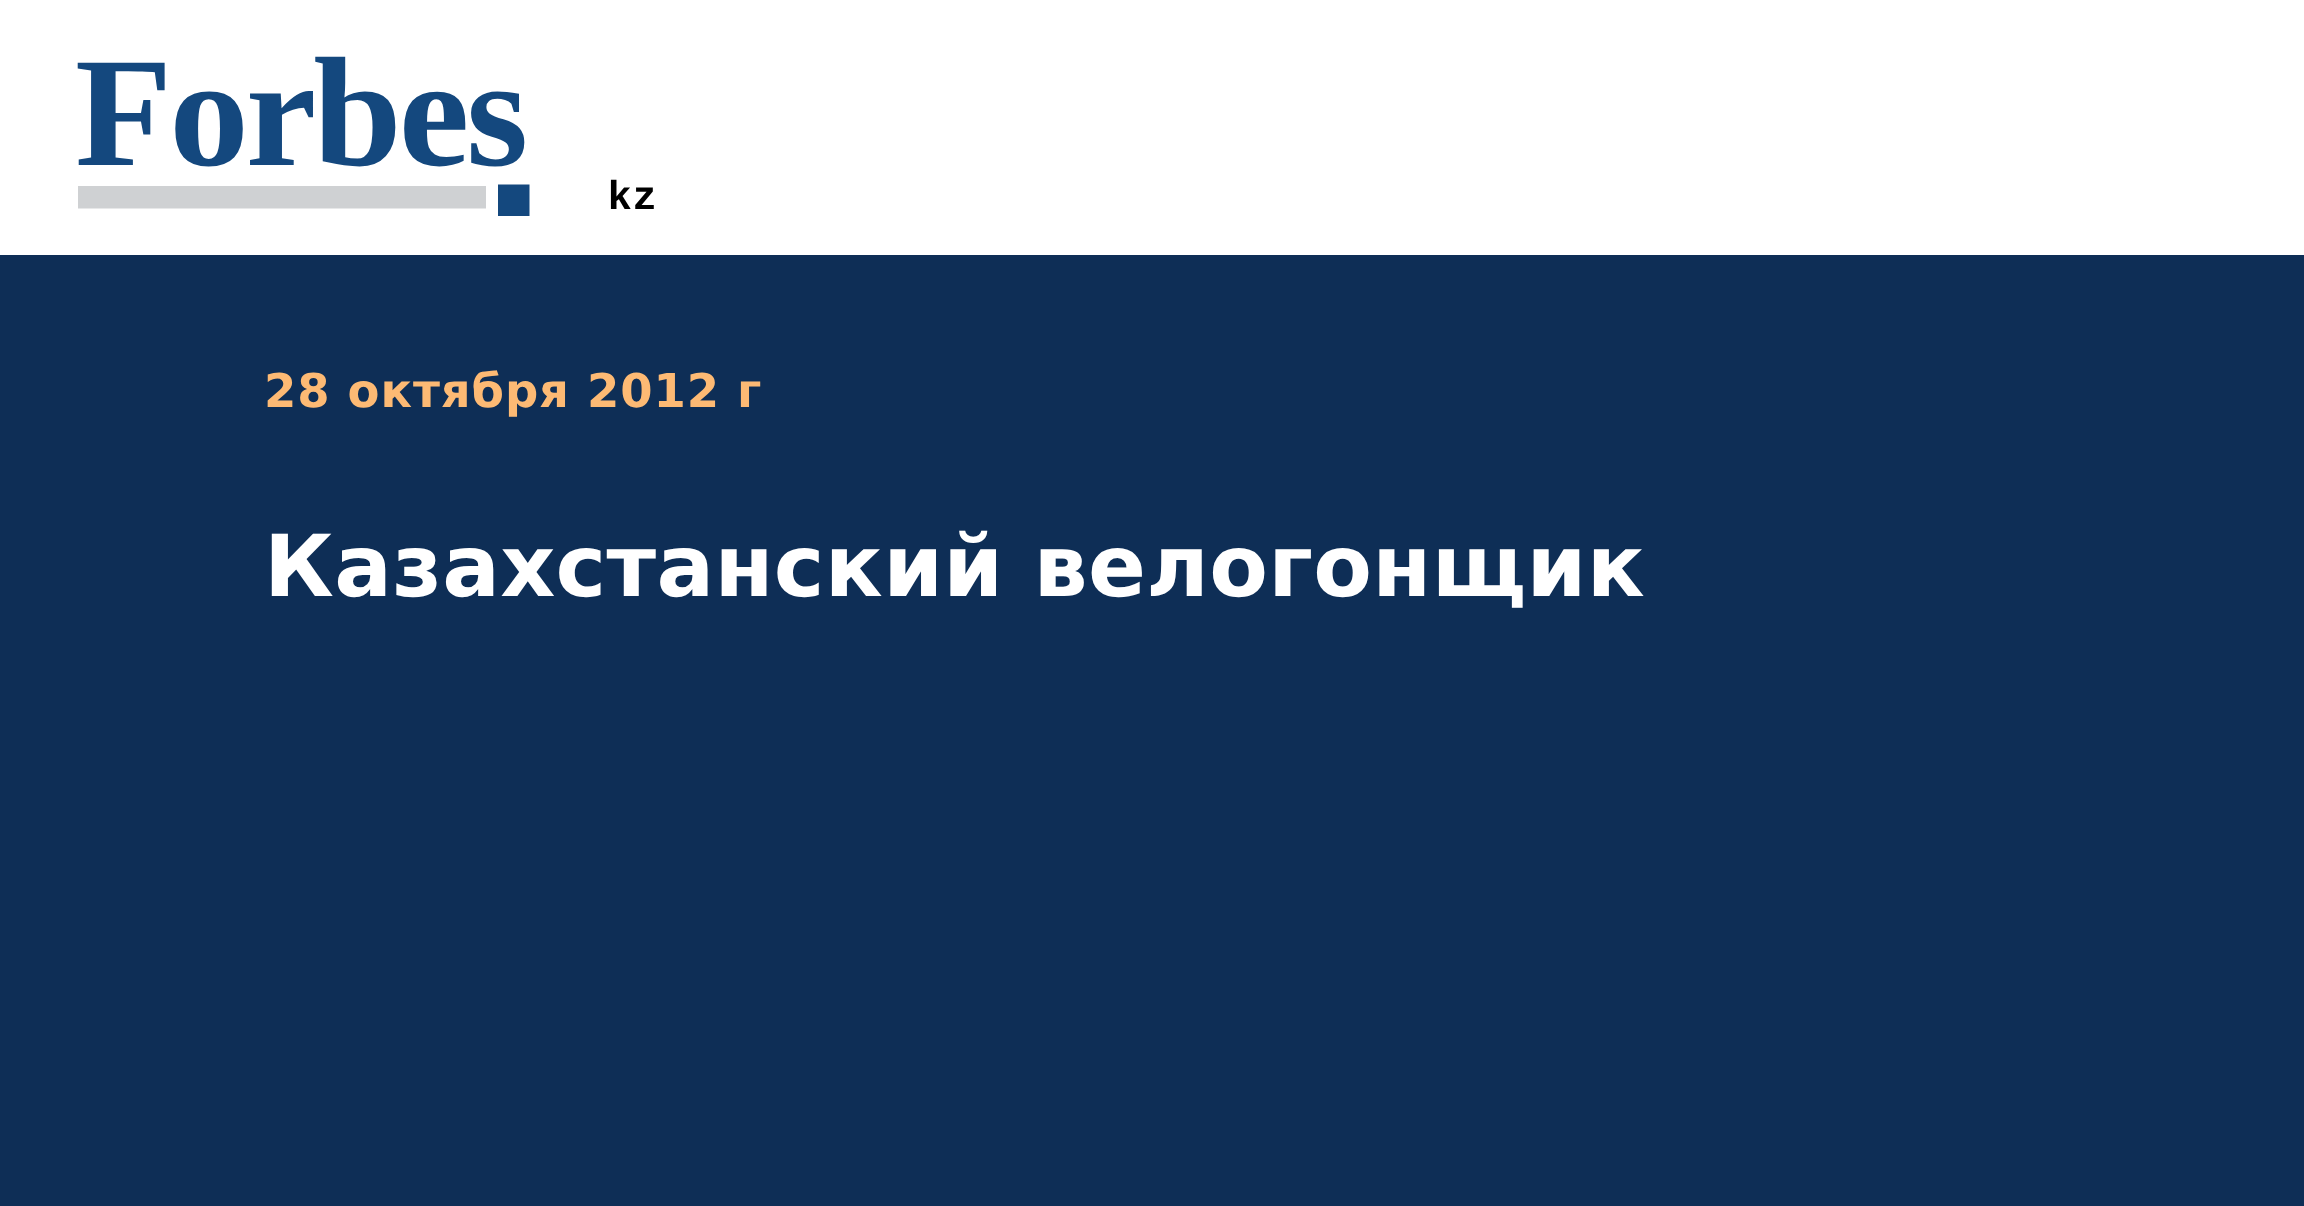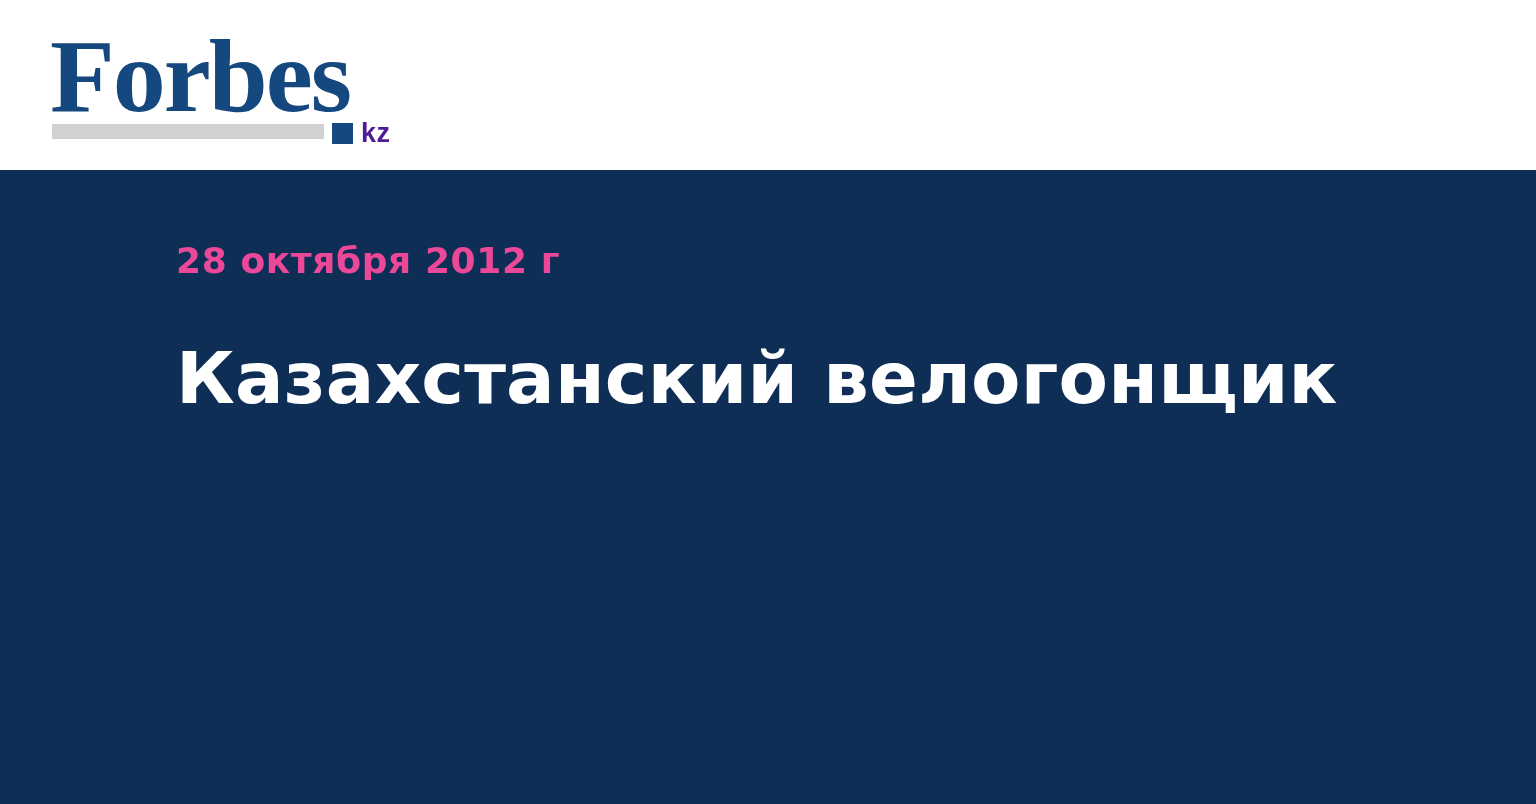--- a/index.html
+++ b/index.html
@@ -79,27 +79,28 @@
   }
 
   .logo-square {
     width: 21px;
     height: 21px;
     background: #14487E;
     display: block;
   }
 
   .logo-kz {
-    font-family: Liberation Sans, sans-serif;
+    font-family: Liberation Mono, monospace;
     font-weight: 700;
     font-size: 27px;
     line-height: 27px;
     letter-spacing: 0.5px;
-    color: #4c1d95;
+    color: #000000;
     text-transform: lowercase;
+    margin-left: 44px;
   }
 
   
   .hero {
     position: absolute;
     left: 0;
     top: 170px;
     width: 1536px;
     height: 634px;
     background: #0E2E56;
@@ -111,34 +112,34 @@
     left: 176px;
     top: 0;
     width: 1200px;
   }
 
   .article-date {
     margin: 0;
     padding-top: 72px;
     font-family: "DejaVu Sans", "Liberation Sans", sans-serif;
     font-weight: 700;
-    font-size: 36px;
+    font-size: 31px;
     line-height: 38px;
     letter-spacing: 0.6px;
-    color: #ec4899;
+    color: #fdba74;
     white-space: nowrap;
   }
 
   .article-title {
     margin: 0;
     padding-top: 48px;
     max-width: 1010px;
     font-family: "DejaVu Sans", "Liberation Sans", sans-serif;
     font-weight: 700;
-    font-size: 72px;
+    font-size: 57px;
     line-height: 100px;
     letter-spacing: 0.2px;
     color: #FFFFFF;
   }
 
   .article-title .tline {
     display: block;
     white-space: nowrap;
   }
 </style>

